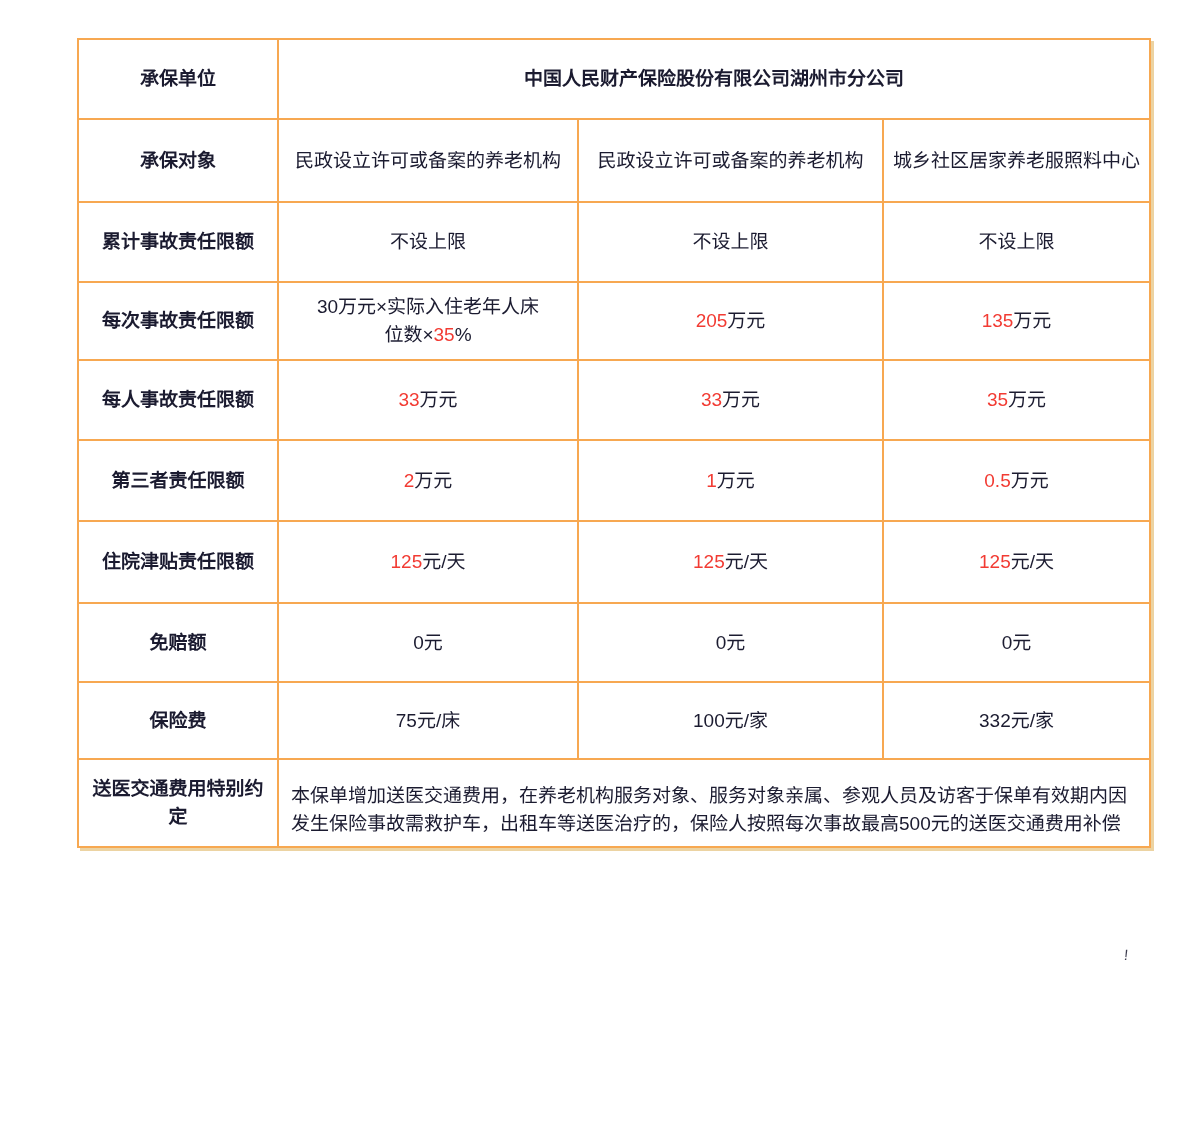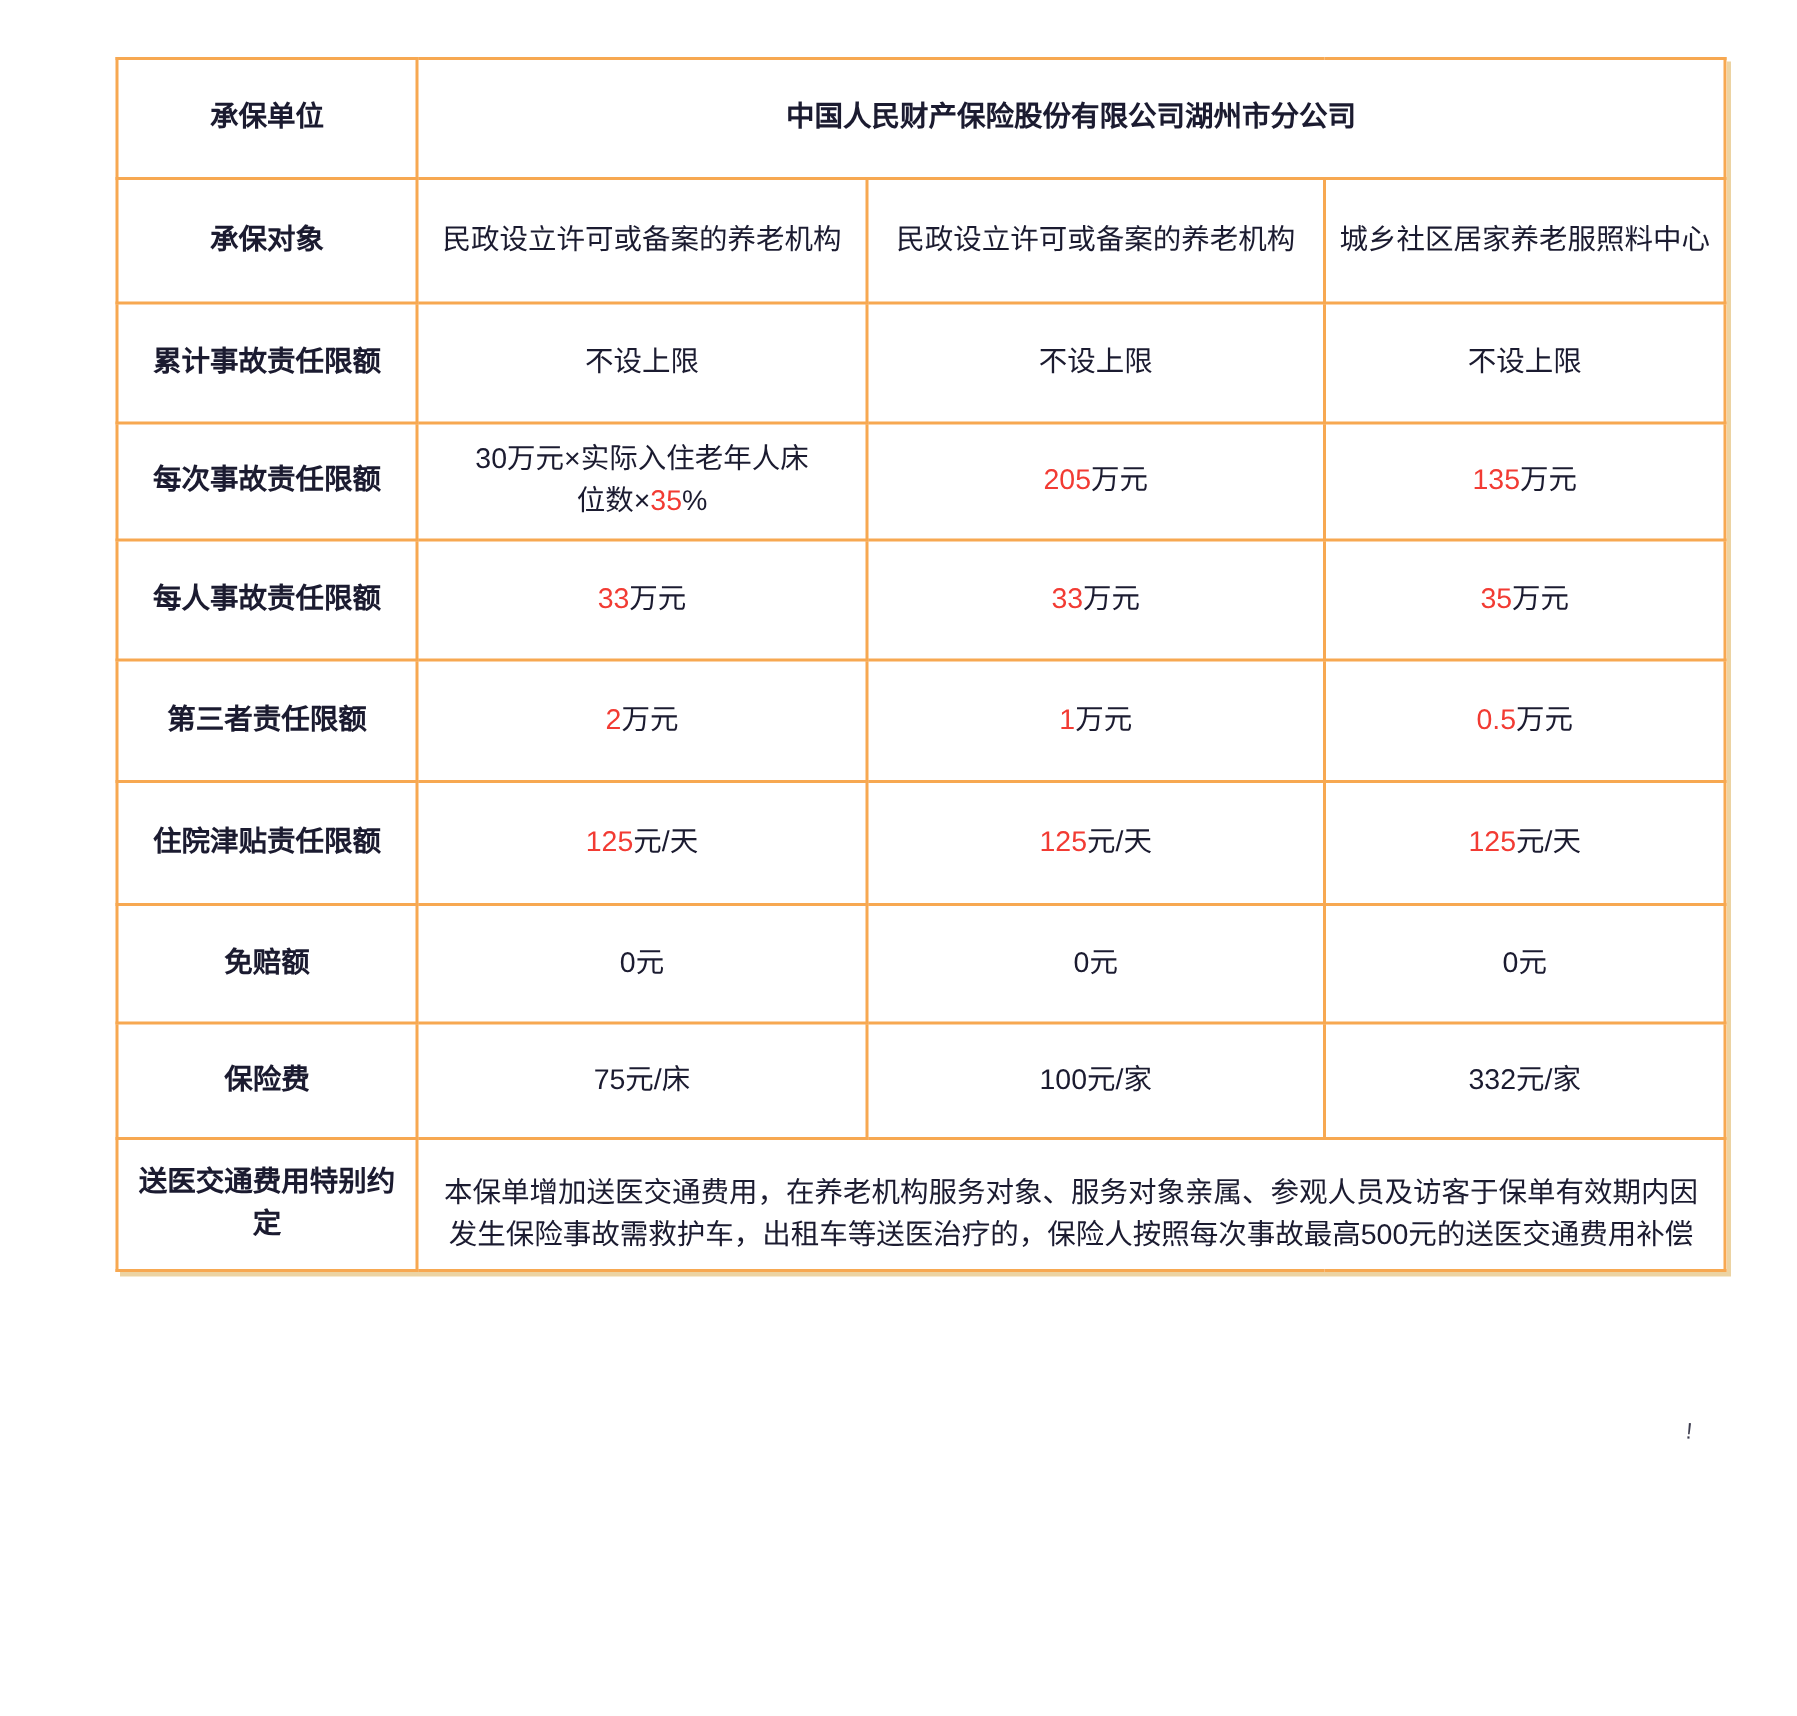--- a/index.html
+++ b/index.html
@@ -33,21 +33,21 @@
     font-size:19px;
     color:var(--ink);
     padding:4px 6px;
     line-height:1.45;
   }
   td.lbl{font-weight:700;padding:2px 2px;}
   td.bold{font-weight:700;border-radius:29px;}
   .red{color:var(--red);}
   .limit-wrap{max-width:232px;margin:0 auto;}
   tr.special td.txt{
-    text-align:center;
+    text-align:left;
     padding:20px 12px 6px 12px;
     line-height:28px;
     font-size:19px;
   }
   .stray{
     position:absolute;left:1110px;top:946px;
     font-size:15px;color:var(--ink);opacity:.85;
     transform:rotate(6deg);
   }
 </style>

